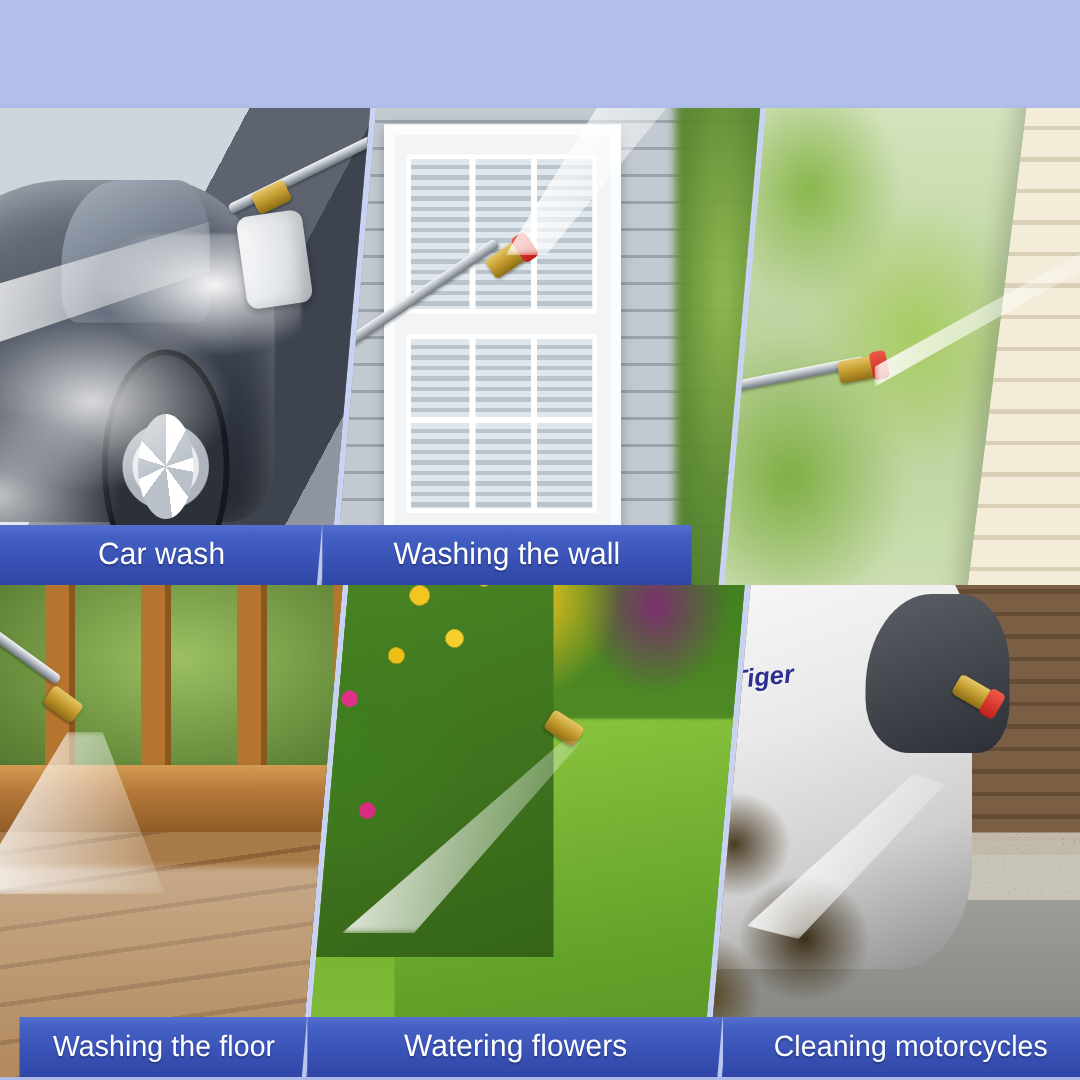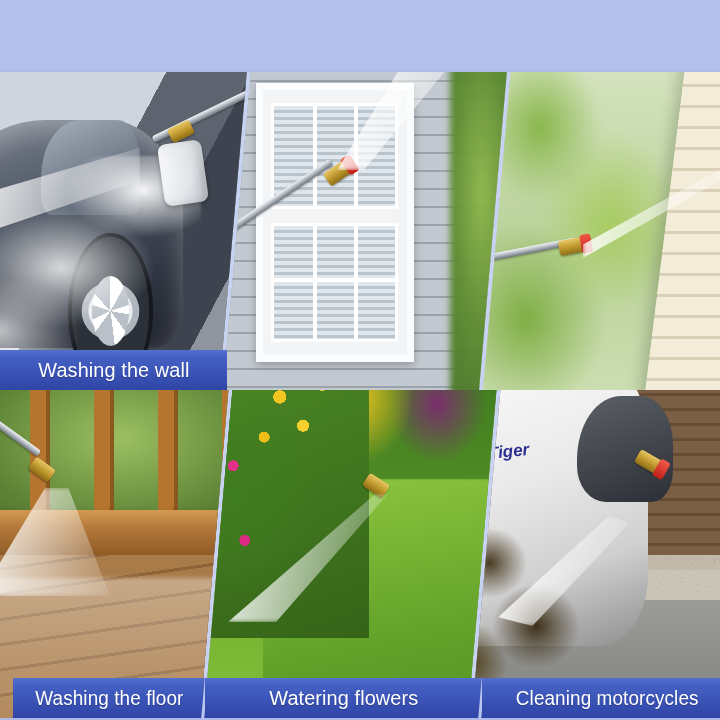--- a/index.html
+++ b/index.html
@@ -349,21 +349,24 @@
           <div class="spray" style="left:110px; top:116px; width:150px; height:96px; clip-path:polygon(0 86%,0 100%,100% 12%,100% 0);"></div>
         </div>
       </div>
 
     </div>
 
     <div class="hairline" style="top:0;"></div>
   </div>
 
   <div class="labels labels-1">
-    <div class="label" style="width:227px;">
+    <div class="label" style="width:215px;">
+      <span class="label-text">Car wash</span>
+    </div>
+    <div class="label" style="width:246px;">
       <span class="label-text">Washing the wall</span>
     </div>
   </div>
 
   <div class="row row-2">
     <div class="panels">
 
       <div class="cell" style="left:-34px; width:250px;">
         <div class="art art-deck">
           <div class="deck-bg-green"></div>

